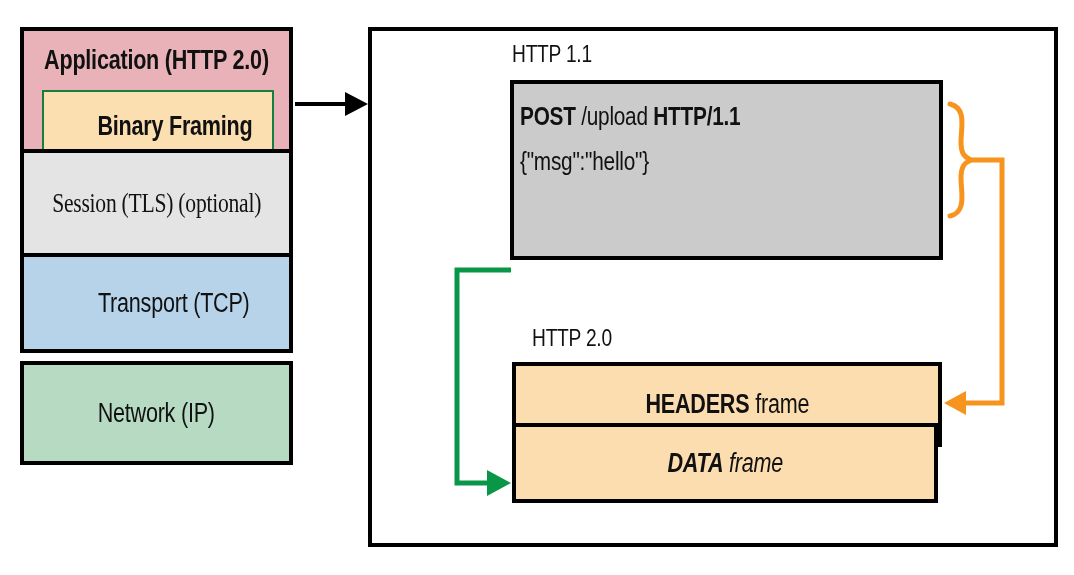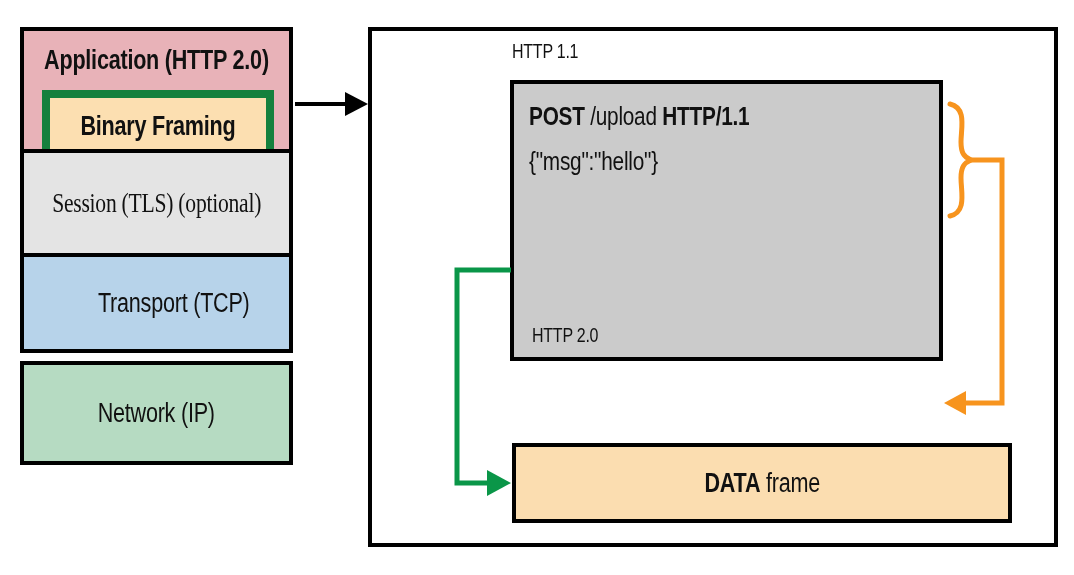--- a/index.html
+++ b/index.html
@@ -7,34 +7,34 @@
           font-family:"Liberation Sans",sans-serif;color:#111;}
   .box{position:absolute;border:4px solid #000;box-sizing:border-box;}
   .center{display:flex;align-items:center;justify-content:center;}
   .cond{display:inline-block;transform:scaleX(0.8);transform-origin:center;white-space:pre;letter-spacing:-0.3px;}
   .condL{display:inline-block;transform:scaleX(0.8);transform-origin:0 50%;white-space:pre;letter-spacing:-0.3px;}
   .layer-label{font-size:27px;font-weight:400;}
   .bold{font-weight:700;}
   
   .app-box{left:20px;top:27px;width:273px;height:126px;}
   .app-top{height:59px;display:flex;align-items:center;justify-content:center;}
-  .binary-box{left:18px;top:59px;width:232px;height:73px;position:absolute;border:8px solid #15803d;box-sizing:border-box;}
+  .binary-box{left:18px;top:59px;width:232px;height:73px;position:absolute;border:2px solid #15803d;box-sizing:border-box;justify-content:flex-end;}
   .session-box{left:20px;top:149px;width:273px;height:108px;}
   .transport-box{left:20px;top:253px;width:273px;height:100px;}
   .network-box{left:20px;top:349px;width:273px;height:104px;}
   
   .outer-box{left:368px;top:27px;width:690px;height:520px;background:#fff;}
-  .panel-label{position:absolute;font-size:20px;font-weight:400;}
+  .panel-label{position:absolute;font-size:24px;font-weight:400;}
   .http11-label{left:512px;top:40px;}
   .http20-label{left:532px;top:324px;}
-  .request-box{left:510px;top:80px;width:433px;height:281px;padding:14px 0 0 15px;}
+  .request-box{left:510px;top:80px;width:433px;height:180px;padding:14px 0 0 6px;}
   .req-line{font-size:26px;line-height:37px;white-space:pre;}
   .req-body{margin-top:8px;}
   .headers-frame{left:512px;top:362px;width:430px;height:85px;}
-  .data-frame{left:512px;top:443px;width:500px;height:80px;}
+  .data-frame{left:512px;top:423px;width:426px;height:80px;font-style:italic;}
   .frame-label{font-size:27px;}
   .overlay{position:absolute;left:0;top:0;width:1074px;height:575px;pointer-events:none;}
 </style>
 </head>
 <body>
 
 <div class="canvas">
 
   <div class="box app-box" style="background: rgb(232, 178, 184);">
     <div class="app-top">
@@ -58,20 +58,23 @@
 
   <div class="panel-label http11-label"><span class="condL">HTTP 1.1</span></div>
 
   <div class="box request-box" style="background: rgb(203, 203, 203);">
     <div class="req-line"><span class="condL"><b>POST</b><span> /upload </span><b>HTTP/1.1</b></span></div>
     <div class="req-line req-body"><span class="condL">{"msg":"hello"}</span></div>
   </div>
 
   <div class="panel-label http20-label"><span class="condL">HTTP 2.0</span></div>
 
+  <div class="box center headers-frame" style="background: rgb(251, 221, 176);">
+      <span class="cond frame-label"><b>HEADERS</b><span> frame</span></span>
+    </div>
   <div class="box center data-frame" style="background: rgb(251, 221, 176);">
       <span class="cond frame-label"><b>DATA</b><span> frame</span></span>
     </div>
 
   <svg class="overlay" viewBox="0 0 1074 575" xmlns="http://www.w3.org/2000/svg">
 
     <line x1="295" y1="104" x2="350" y2="104" stroke-width="4" stroke="#000000"></line>
     <polygon points="368,104 345,92 345,116" fill="#000000"></polygon>
 
     <path fill="none" stroke-width="5" stroke-linecap="round" d="M 950 104 C 967 108 961 128 961 142 C 961 153 964 157 971 160 C 964 163 961 167 961 178 C 961 192 967 212 950 216" stroke="#f7941e"></path>

